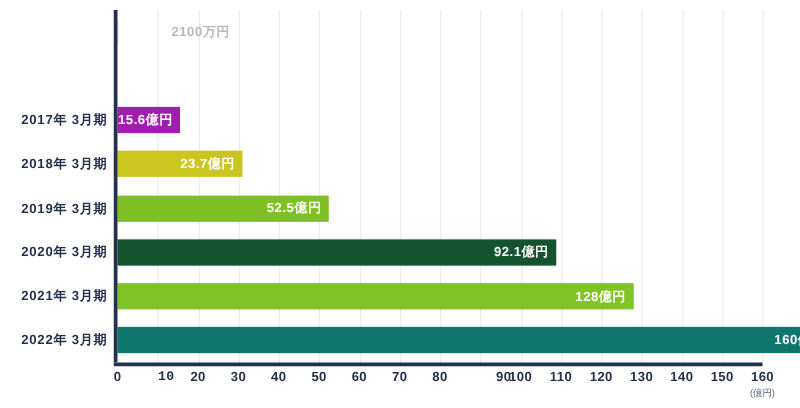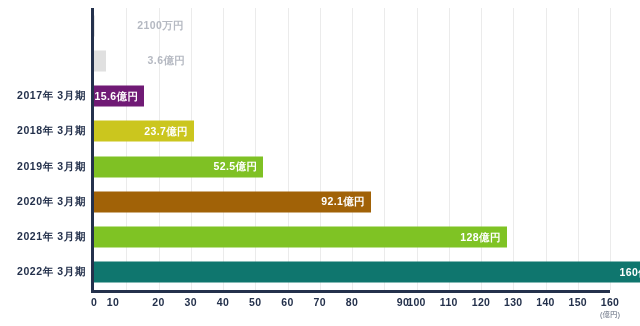--- a/index.html
+++ b/index.html
@@ -161,62 +161,58 @@
       <div class="gridline" style="left: 354.75px;"></div>
       <div class="gridline" style="left: 387px;"></div>
       <div class="gridline" style="left: 419.25px;"></div>
       <div class="gridline" style="left: 451.5px;"></div>
       <div class="gridline" style="left: 483.75px;"></div>
       <div class="gridline" style="left: 516px;"></div>
       <div class="bar-row" style="top: 17.625px;">
         <div class="bar-value outside" style="left: 7.2px;">2100万円</div>
         <div class="bar" title="2015年 3月期 2100万円" style="width: 1.2px; background: rgb(230, 230, 230);"></div>
       </div>
-      <div class="bar-row" style="top: 52.875px;">
-        <div class="bar-value outside" style="left: 17.61px;">3.6億円</div>
-        <div class="bar" title="2016年 3月期 3.6億円" style="width: 11.61px; background: rgb(224, 224, 224);"></div>
-      </div>
       <div class="bar-row" style="top: 88.125px;">
-        <div class="bar" title="2017年 3月期 15.6億円" style="width: 50.31px; background: #701a75;">
+        <div class="bar" title="2017年 3月期 15.6億円" style="width: 50.31px; background: #a21caf;">
           <div class="bar-value inside">15.6億円</div>
         </div>
       </div>
       <div class="bar-row" style="top: 123.375px;">
         <div class="bar" title="2018年 3月期 23.7億円" style="width: 100px; background: rgb(203, 198, 30);">
           <div class="bar-value inside">23.7億円</div>
         </div>
       </div>
       <div class="bar-row" style="top: 158.625px;">
         <div class="bar" title="2019年 3月期 52.5億円" style="width: 169.312px; background: rgb(127, 193, 36);">
           <div class="bar-value inside">52.5億円</div>
         </div>
       </div>
       <div class="bar-row" style="top: 193.875px;">
-        <div class="bar" title="2020年 3月期 92.1億円" style="width: 277px; background: #a16207;">
+        <div class="bar" title="2020年 3月期 92.1億円" style="width: 351px; background: #14532d;">
           <div class="bar-value inside">92.1億円</div>
         </div>
       </div>
       <div class="bar-row" style="top: 229.125px;">
         <div class="bar" title="2021年 3月期 128億円" style="width: 412.8px; background: rgb(127, 195, 36);">
           <div class="bar-value inside">128億円</div>
         </div>
       </div>
       <div class="bar-row" style="top: 264.375px;">
         <div class="bar" title="2022年 3月期 160億円" style="width: 572px; background: #0f766e;">
           <div class="bar-value inside">160億円</div>
         </div>
       </div>
     </div>
 
   <div class="axis-y"></div>
   <div class="axis-x"></div>
 
   <div class="ticks">
       <div class="tick" style="left: 0px;">0</div>
-      <div class="tick" style="left: 19px;">10</div>
+      <div class="tick" style="left: 39px; font-family: Liberation Mono, monospace;">10</div>
       <div class="tick" style="left: 64.5px;">20</div>
       <div class="tick" style="left: 96.75px;">30</div>
       <div class="tick" style="left: 129px;">40</div>
       <div class="tick" style="left: 161.25px;">50</div>
       <div class="tick" style="left: 193.5px;">60</div>
       <div class="tick" style="left: 225.75px;">70</div>
       <div class="tick" style="left: 258px;">80</div>
       <div class="tick" style="left: 297px; margin-left: 12px;">90</div>
       <div class="tick" style="left: 322.5px;">100</div>
       <div class="tick" style="left: 354.75px;">110</div>

